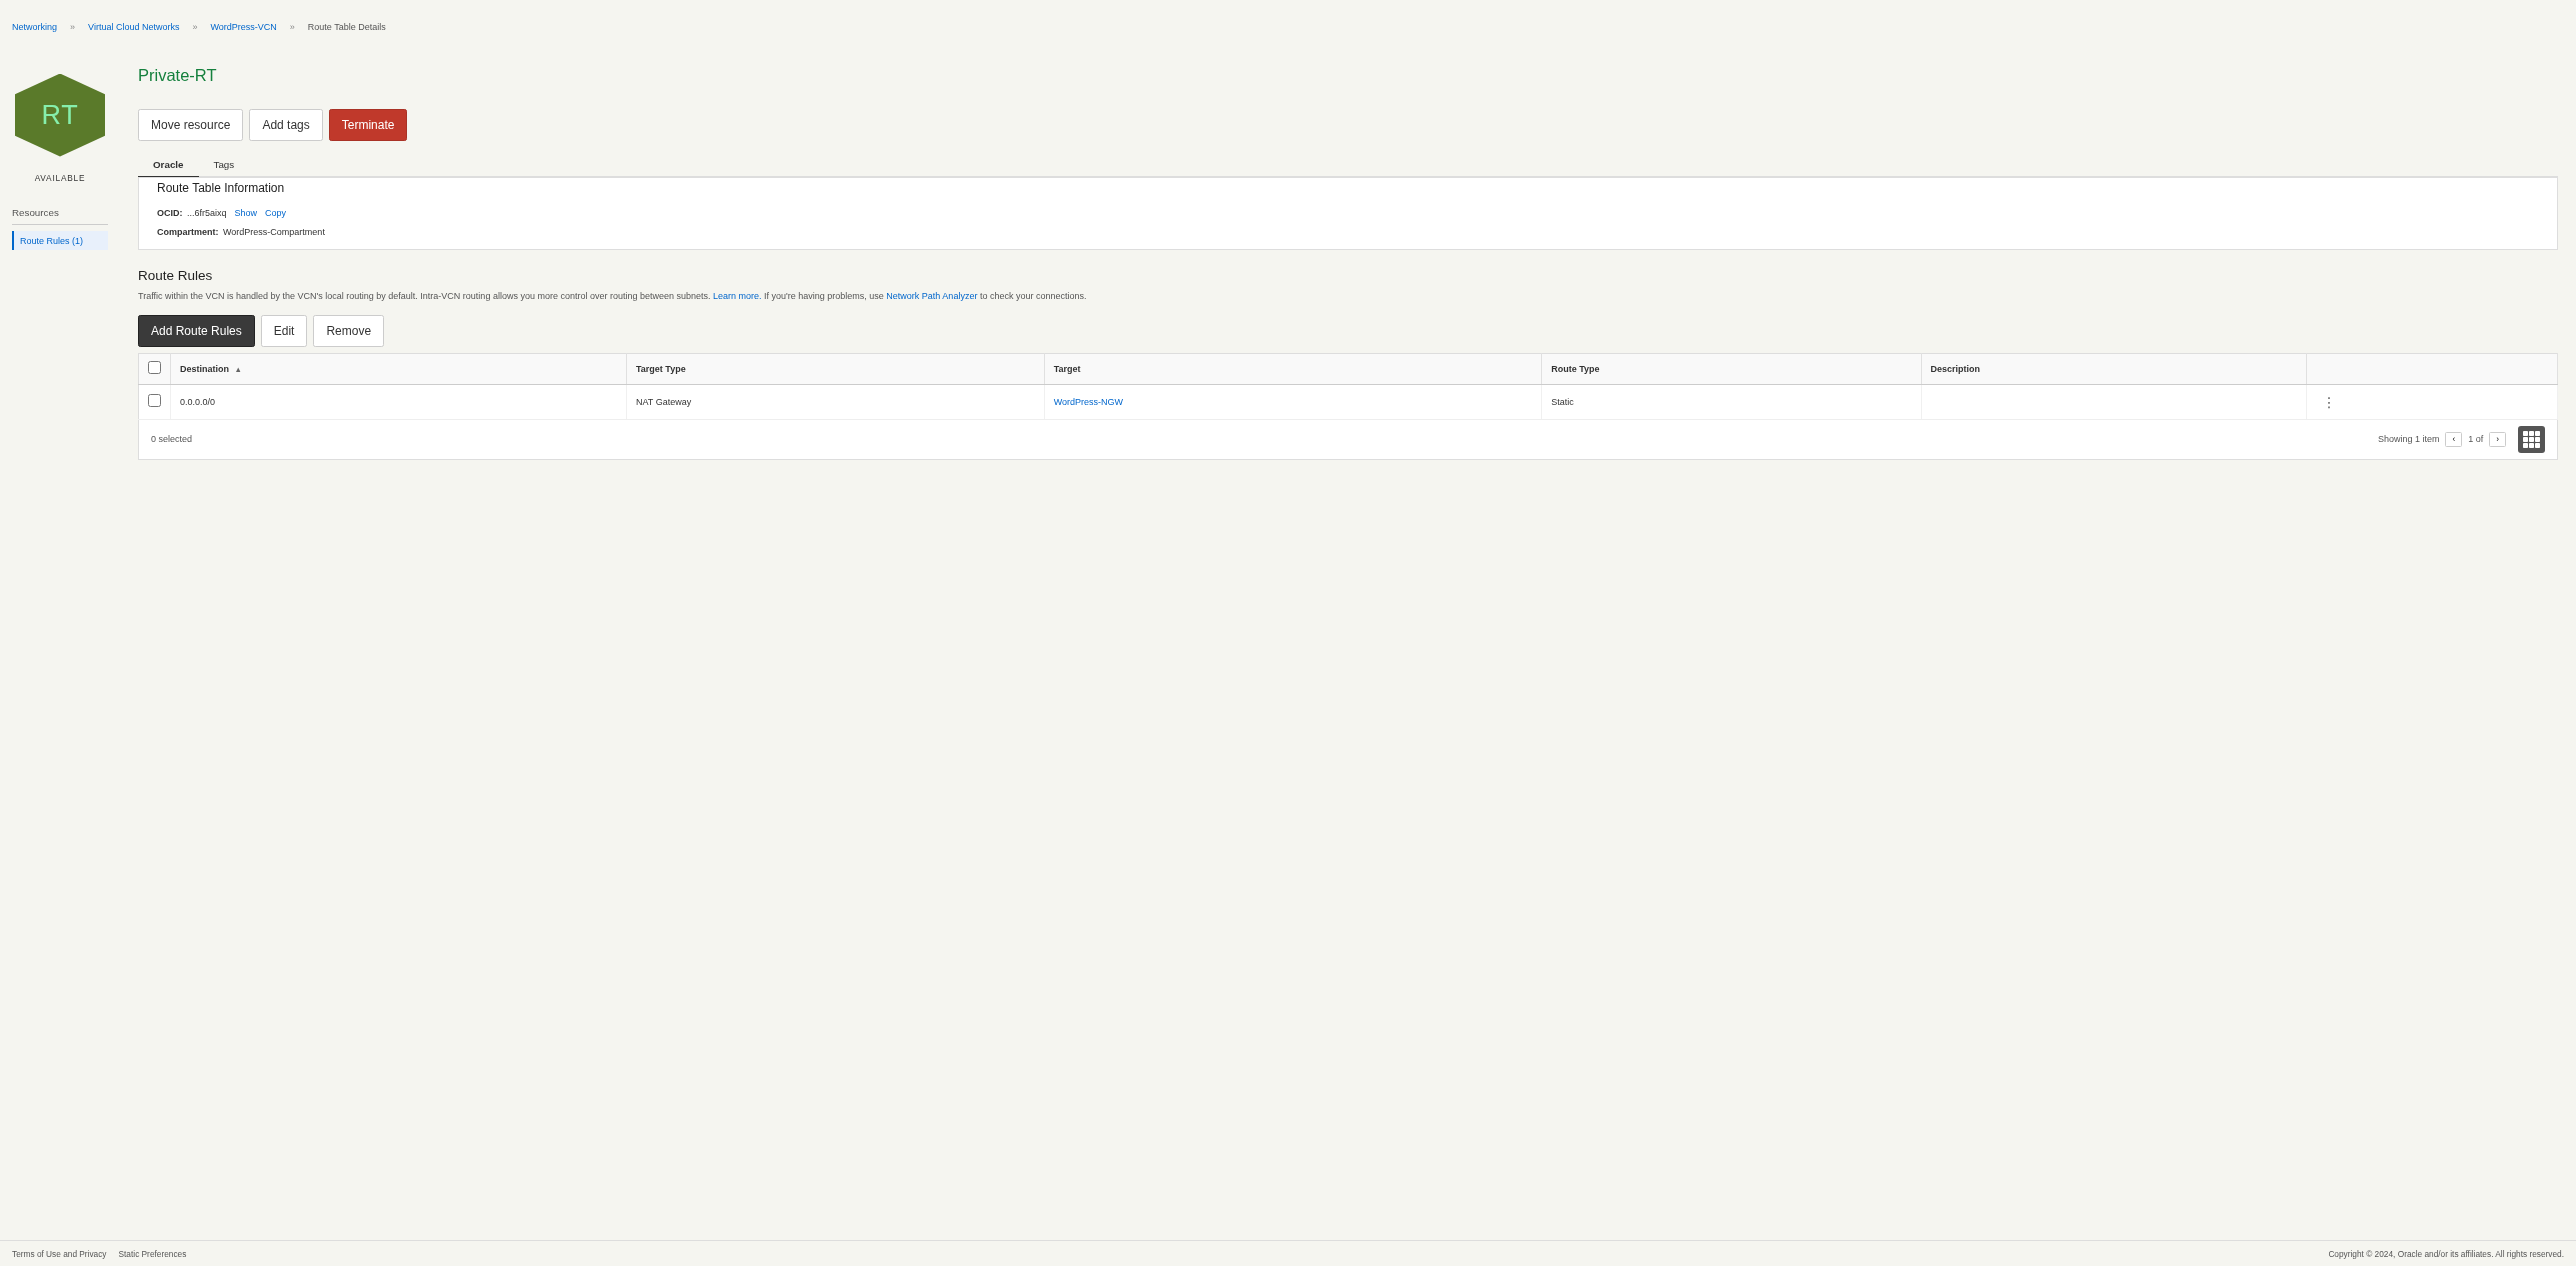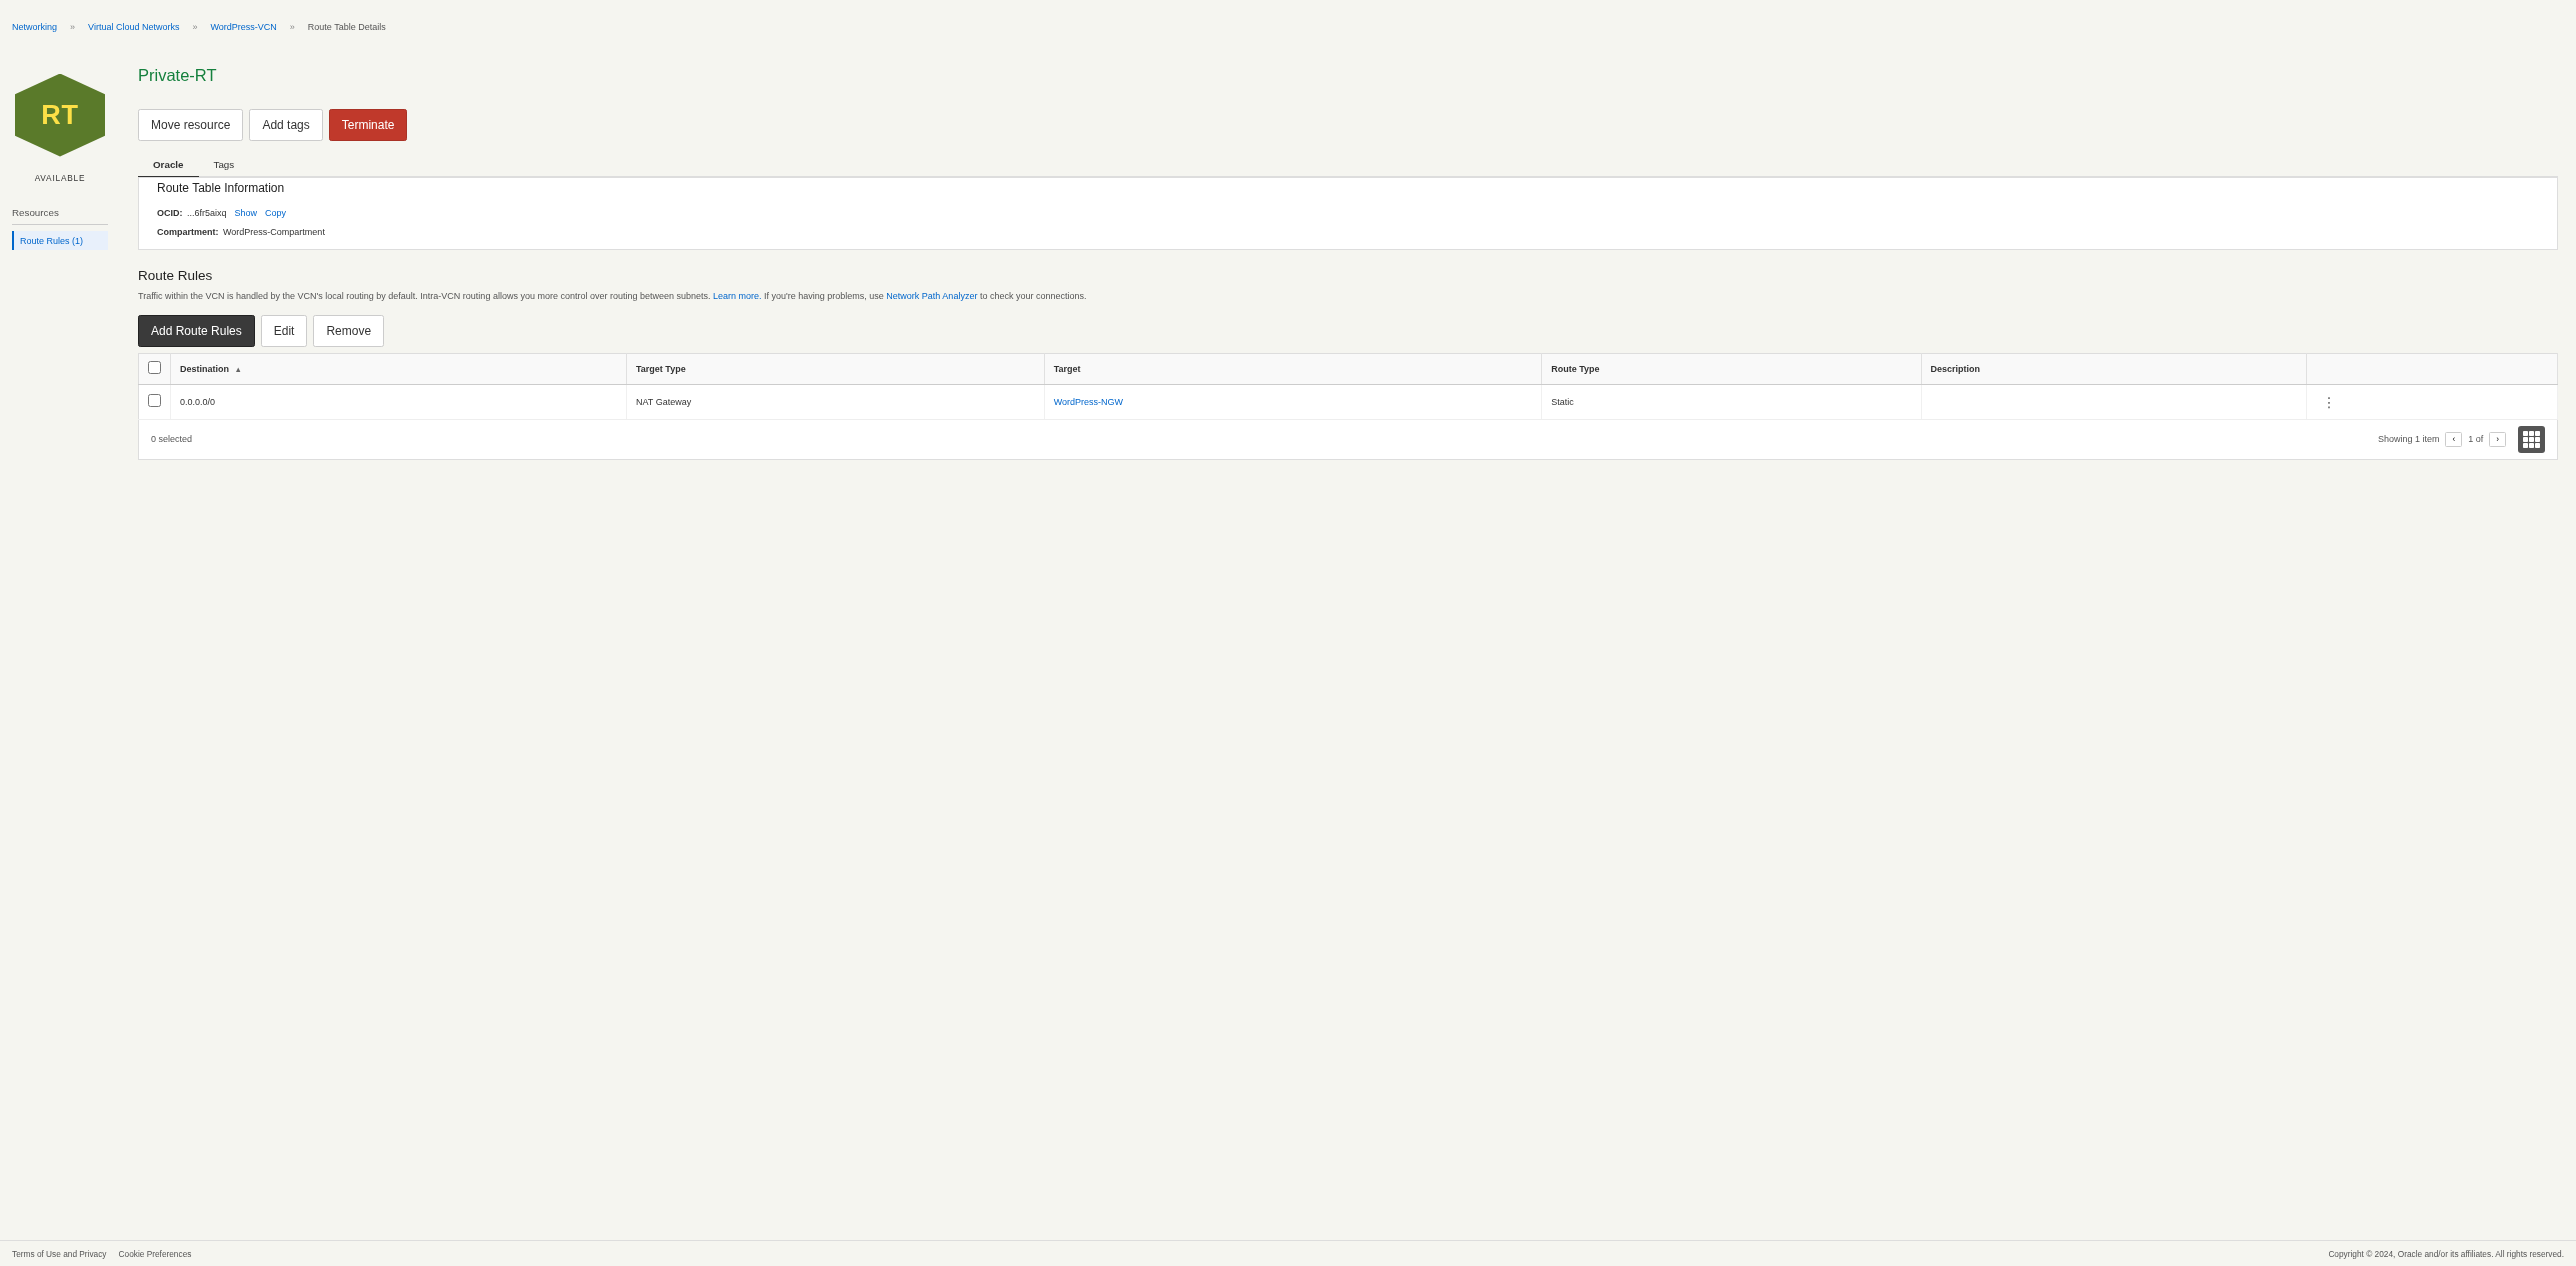--- a/index.html
+++ b/index.html
@@ -53,23 +53,23 @@
     .hexagon {
       width: 90px;
       height: 83px;
       background: #5a7a2a;
       clip-path: polygon(50% 0%, 100% 25%, 100% 75%, 50% 100%, 0% 75%, 0% 25%);
       display: flex;
       align-items: center;
       justify-content: center;
     }
     .hexagon-text {
-      color: #fde047;
+      color: #86efac;
       font-size: 27px;
-      font-weight: bold;
+      font-weight: normal;
       letter-spacing: 0.8px;
     }
     .status-label {
       font-size: 8.3px;
       color: #333;
       text-align: center;
       margin-top: 3px;
       font-weight: 500;
       letter-spacing: 0.8px;
     }
@@ -445,17 +445,17 @@
           </div>
         </div>
       </div>
     </div>
   </div>
 </div>
 
 <div class="page-footer">
   <div class="footer-links">
     <a>Terms of Use and Privacy</a>
-    <a>Cookie Preferences</a>
+    <a>Static Preferences</a>
   </div>
   <span>Copyright © 2024, Oracle and/or its affiliates. All rights reserved.</span>
 </div>
 
 
 </body></html>

